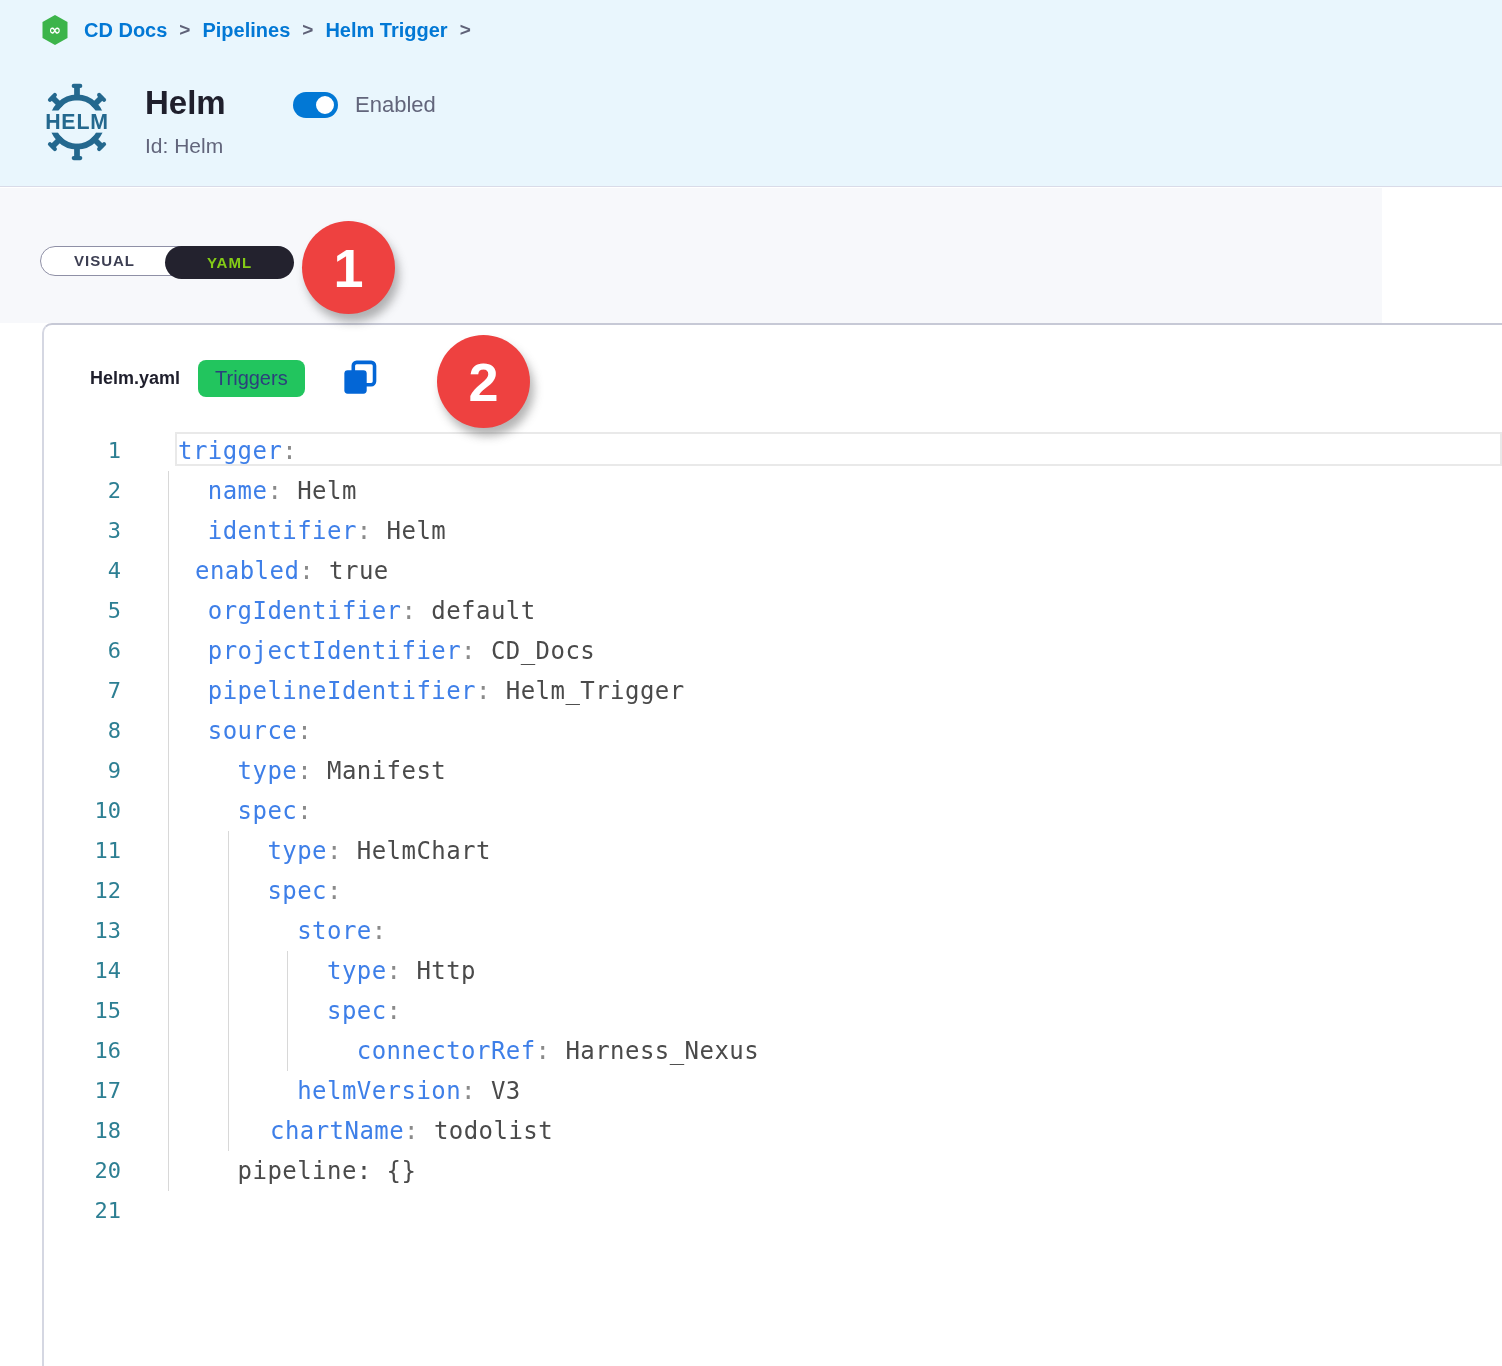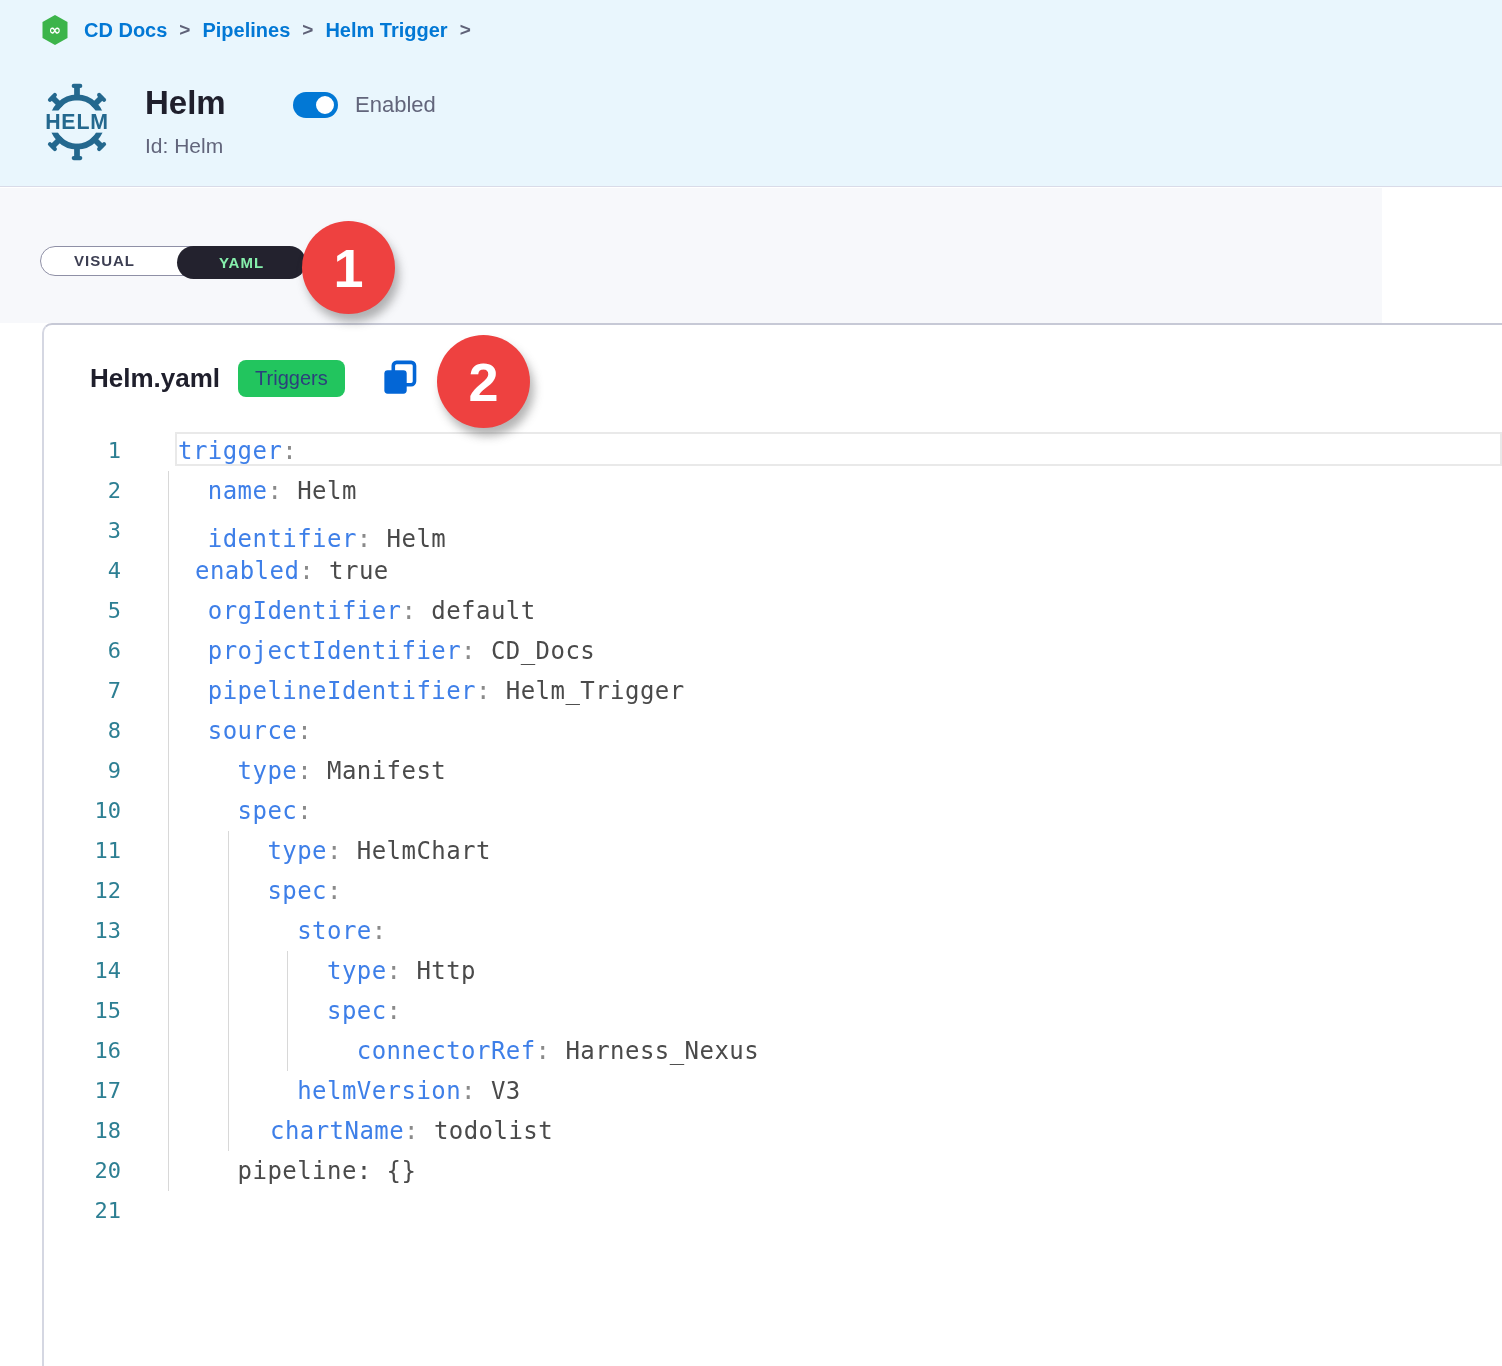--- a/index.html
+++ b/index.html
@@ -25,34 +25,34 @@
   .toggle-label { position:absolute; left:355px; top:92px; font-size:22px; color:#62657b; }
 
   
   .strip { position:absolute; left:0; top:188px; width:1382px; height:135px; background:#f7f8fb; }
 
   .seg { position:absolute; left:40px; top:58px; width:253px; height:30px;
          background:#ffffff; border:1.5px solid #8f90a6; border-radius:16px; }
   .seg-visual { position:absolute; left:0; top:0; width:127px; height:27px; display:flex;
                 align-items:center; justify-content:center; font-size:15px; font-weight:700;
                 letter-spacing:1px; color:#3c3e52; cursor:pointer; }
-  .seg-yaml { position:absolute; left:136px; top:-1.5px; width:129px; height:33px; background:#23222e;
+  .seg-yaml { position:absolute; left:124px; top:-1.5px; width:129px; height:33px; background:#23222e;
               border-radius:17px; display:flex; align-items:center; justify-content:center;
-              font-size:15px; font-weight:700; letter-spacing:1px; color:#86efac; cursor:pointer; }
+              font-size:15px; font-weight:700; letter-spacing:1px; color:#84cc16; cursor:pointer; }
 
   .badge-circle { position:absolute; width:93px; height:93px; border-radius:50%; background:#ee4140;
                   color:#ffffff; font-size:54px; font-weight:700; display:flex; align-items:center;
                   justify-content:center; box-shadow:4px 8px 10px rgba(70,70,70,0.4); z-index:5; }
   .circle1 { left:302px; top:33px; }
 
   
   .panel { position:absolute; left:42px; top:323px; width:1460px; height:1043px; background:#ffffff;
            border-left:2px solid #d5d7e2; border-top:2px solid #c7c9d6; border-top-left-radius:10px; }
   .panel-head { position:relative; height:106px; display:flex; align-items:center; padding-left:46px; }
-  .file-name { font-size:26px; font-weight:700; color:#1f1f2c; }
+  .file-name { font-size:18px; font-weight:700; color:#1f1f2c; }
   .tag { margin-left:18px; background:#22c55e; color:#2c3f7c; font-size:20px; padding:7px 17px;
          border-radius:8px; }
   .copy-btn { margin-left:36px; width:38px; height:38px; cursor:pointer; }
   .circle2 { left:393px; top:10px; }
 
   
   .editor { position:relative; }
   .row { display:flex; height:40px; }
   .gutter { flex:0 0 124px; text-align:right; padding-right:47px;
             font-family:"DejaVu Sans Mono", monospace; font-size:22px; line-height:40px;
@@ -147,21 +147,21 @@
           <div class="gutter">2</div>
           <div class="content">
             <i class="guide" style="left: 0px;"></i>
             <span class="code" style="padding-left: 39.8px;"><span class="k">name</span><span class="pn">:</span><span class="v"> Helm</span></span>
           </div>
         </div>
         <div class="row">
           <div class="gutter">3</div>
           <div class="content">
             <i class="guide" style="left: 0px;"></i>
-            <span class="code" style="padding-left: 39.8px; margin-top: 8px;"><span class="k">identifier</span><span class="pn">:</span><span class="v"> Helm</span></span>
+            <span class="code" style="padding-left: 39.8px;"><span class="k">identifier</span><span class="pn">:</span><span class="v"> Helm</span></span>
           </div>
         </div>
         <div class="row">
           <div class="gutter">4</div>
           <div class="content">
             <i class="guide" style="left: 0px;"></i>
             <span class="code" style="padding-left: 27px;"><span class="k">enabled</span><span class="pn">:</span><span class="v"> true</span></span>
           </div>
         </div>
         <div class="row">

